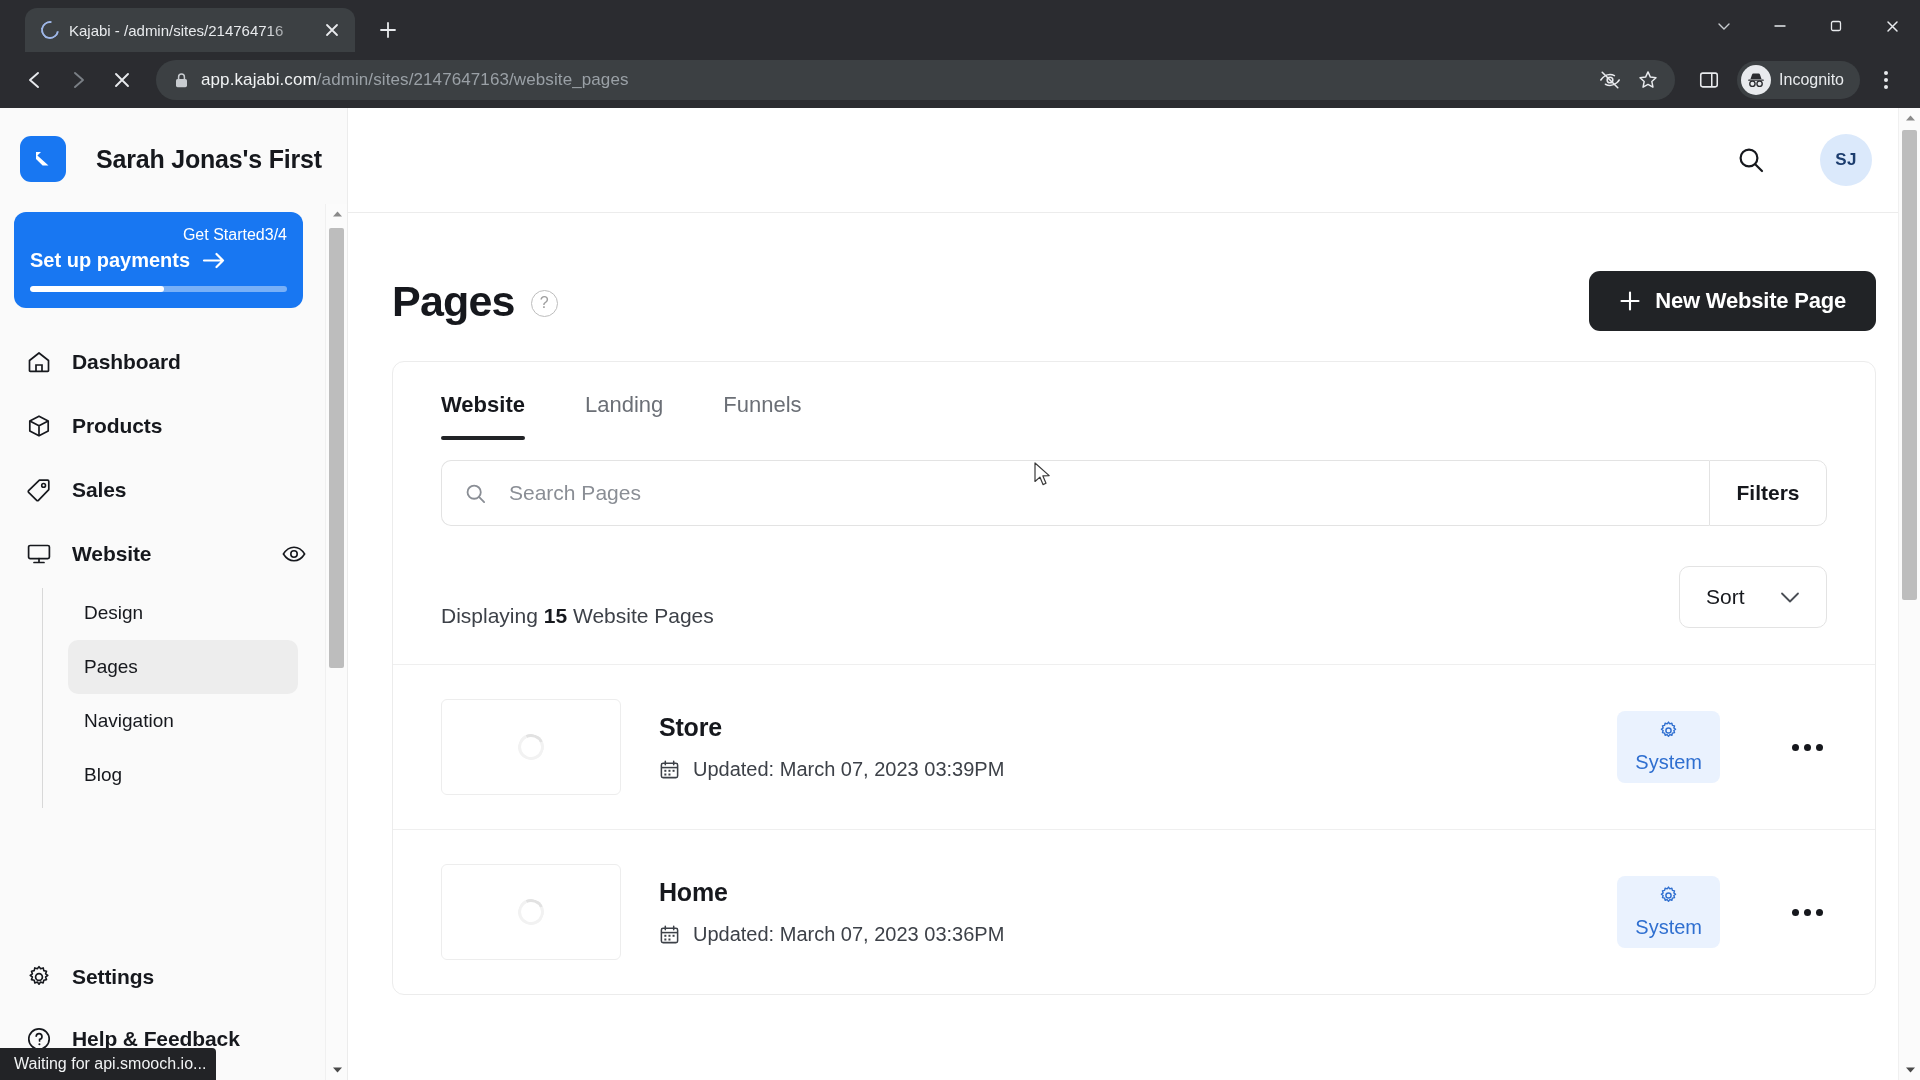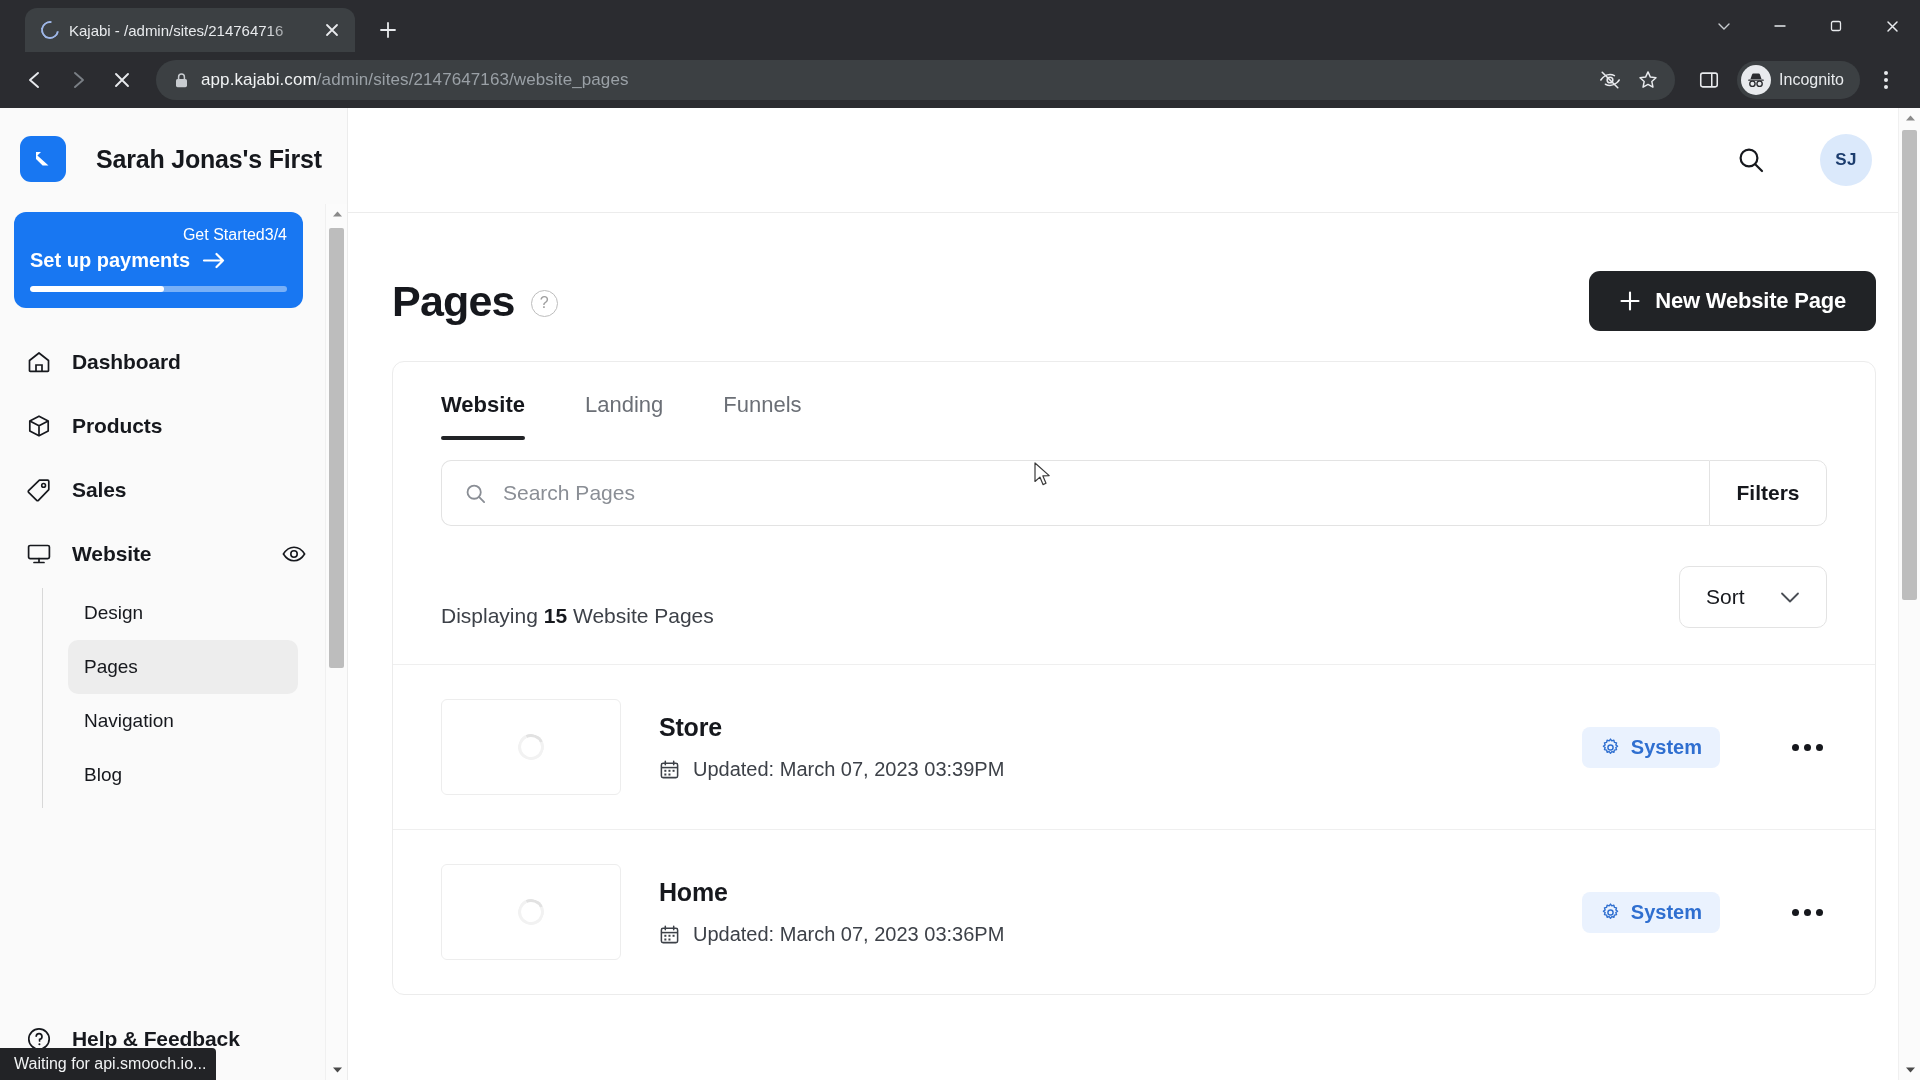--- a/index.html
+++ b/index.html
@@ -232,21 +232,21 @@
   .tabbtn.active { color: #16181d; font-weight: 700; }
   .tabbtn.active::after {
     content: ""; position: absolute; left: 0; right: 0; bottom: 0;
     height: 4px; background: #212326; border-radius: 2px;
   }
 
   .searchrow { display: flex; padding: 20px 48px 0 48px; }
   .searchbox {
     flex: 1; height: 66px; border: 1px solid #e3e3e3;
     border-radius: 10px 0 0 10px; border-right: none;
-    display: flex; align-items: center; gap: 16px; padding: 0 22px;
+    display: flex; align-items: center; gap: 22px; padding: 0 22px;
   }
   .searchbox .ph { font-size: 21px; color: #8a8e95; }
   .filters-btn {
     width: 118px; height: 66px; border: 1px solid #e3e3e3; border-radius: 0 10px 10px 0;
     display: flex; align-items: center; justify-content: center;
     font-size: 21px; font-weight: 700; color: #16181d;
   }
 
   .countrow {
     display: flex; align-items: flex-end; justify-content: space-between;
@@ -274,21 +274,21 @@
     border: 3px solid #f2f2f2; border-top-color: #e2e2e2;
     transform: rotate(20deg);
   }
   .rowmain { flex: 1; min-width: 0; }
   .rowtitle { font-size: 25px; font-weight: 700; color: #16181d; letter-spacing: -.2px; }
   .rowmeta { display: flex; align-items: center; gap: 13px; margin-top: 16px; }
   .rowmeta .txt { font-size: 20px; color: #3d4148; }
   .badge {
     display: flex; align-items: center; gap: 10px;
     background: #eaf2fe; color: #2f6fd0; border-radius: 8px;
-    padding: 9px 18px; font-size: 20px; font-weight: 700;
+    padding: 9px 18px; font-size: 20px; font-weight: 400; flex-direction: column;
   }
   .dots { display: flex; gap: 5px; margin-left: 34px; margin-right: 4px; }
   .dots i { width: 7px; height: 7px; border-radius: 50%; background: #16181d; display: block; }
 
   
   .mainscroll {
     position: absolute; right: 0; top: 0; width: 22px; height: 972px;
     background: #fbfbfb; border-left: 1px solid #f0f0f0; z-index: 5;
   }
   .ms-arrow { position: absolute; left: 0; width: 22px; height: 20px;
@@ -515,20 +515,29 @@
             <div class="subitem">
               <span>Blog</span>
             </div>
           </div>
 
         </div>
         <div class="side-fade"></div>
       </div>
 
       <div class="side-bottom">
+        <div class="navitem">
+          <span class="ico">
+            <svg width="26" height="26" viewBox="0 0 26 26">
+              <circle cx="13" cy="13" r="3.4" stroke="#16181d" stroke-width="1.7" fill="none"></circle>
+              <path d="M13 2.6 l1.6 2.2 2.6-.9 .6 2.7 2.7.6 -.9 2.6 2.2 1.6 -2.2 1.6 .9 2.6 -2.7.6 -.6 2.7 -2.6-.9 -1.6 2.2 -1.6-2.2 -2.6.9 -.6-2.7 -2.7-.6 .9-2.6 -2.2-1.6 2.2-1.6 -.9-2.6 2.7-.6 .6-2.7 2.6.9z" stroke="#16181d" stroke-width="1.6" fill="none" stroke-linejoin="round"></path>
+            </svg>
+          </span>
+          <span class="lbl">Settings</span>
+        </div>
         <div class="navitem">
           <span class="ico">
             <svg width="26" height="26" viewBox="0 0 26 26">
                 <circle cx="13" cy="13" r="10.2" stroke="#16181d" stroke-width="1.7" fill="none"></circle>
                 <path d="M10.2 10.1 a2.9 2.9 0 1 1 3.4 3.3 v1.6" stroke="#16181d" stroke-width="1.7" fill="none" stroke-linecap="round"></path>
                 <circle cx="13.4" cy="18.3" r="1.05" fill="#16181d"></circle>
               </svg>
           </span>
           <span class="lbl">Help &amp; Feedback</span>
         </div>

